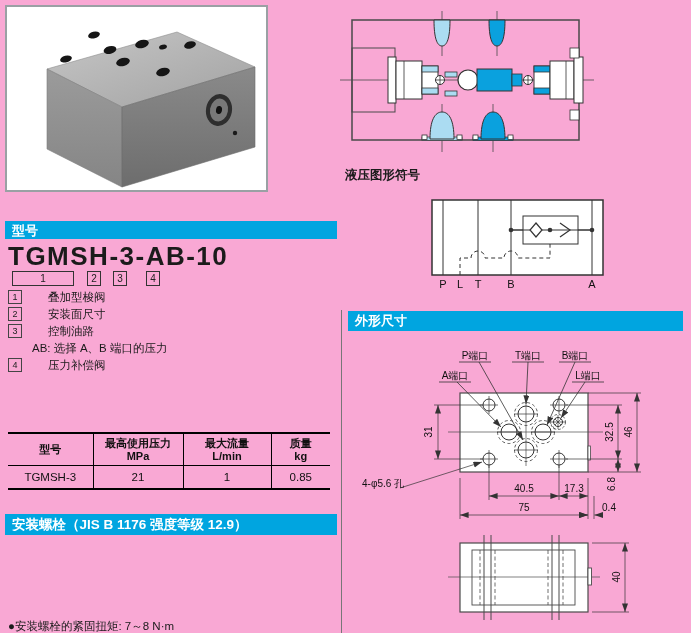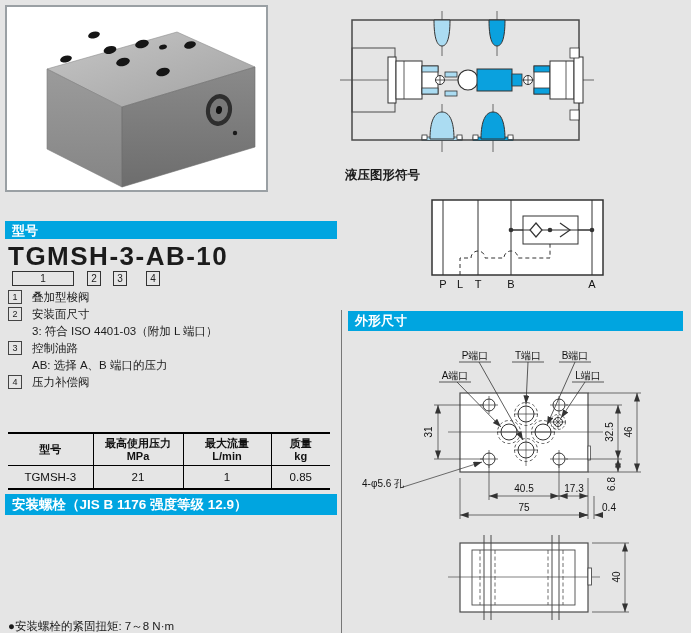--- a/index.html
+++ b/index.html
@@ -1,29 +1,29 @@
 <!DOCTYPE html>
 <html><head>
 <meta charset="utf-8">
 <style>
   html,body{margin:0;padding:0;}
   body{font-family:"Liberation Sans",sans-serif;background:#ffffff;}
-  #page{position:relative;width:691px;height:633px;background:#e5e5e5;overflow:hidden;}
+  #page{position:relative;width:691px;height:633px;background:#f9a8d4;overflow:hidden;}
   .abs{position:absolute;}
   .bar{position:absolute;background:#00a5e0;color:#fff;font-weight:bold;font-size:13px;line-height:19px;padding-left:7px;box-sizing:border-box;}
   
   .photo-box{position:absolute;left:5px;top:5px;width:263px;height:187px;border:2px solid #9aa0a4;background:#fff;box-sizing:border-box;}
   
   .model-number{position:absolute;left:8px;top:241px;font-size:26px;font-weight:bold;color:#1b1b1b;letter-spacing:1.5px;}
   .digit-box{position:absolute;border:1px solid #333;height:13px;font-size:10px;line-height:13px;text-align:center;color:#222;box-sizing:content-box;}
   .notes{position:absolute;left:8px;top:290px;width:328px;}
   .note-row{display:flex;align-items:flex-start;height:17px;font-size:11.5px;color:#1b1b1b;}
   .num-box{width:12px;height:12px;border:1px solid #444;font-size:9px;line-height:12px;text-align:center;margin-right:10px;flex:0 0 auto;color:#222;}
   .note-sub{padding-left:24px;height:17px;font-size:11.5px;color:#1b1b1b;line-height:15px;}
-  .note-text{line-height:14px;}
+  .note-text{line-height:14px;margin-left:16px;}
   
   table.spec{position:absolute;left:8px;top:432px;width:322px;border-collapse:collapse;border-top:2.5px solid #000;border-bottom:2.5px solid #000;table-layout:fixed;}
   table.spec th,table.spec td{border-left:1px solid #000;text-align:center;font-size:11px;color:#111;padding:1px 2px;}
   table.spec th:first-child,table.spec td:first-child{border-left:none;}
   table.spec thead tr th{border-bottom:1px solid #000;font-weight:bold;height:29px;vertical-align:middle;line-height:13px;}
   table.spec tbody td{height:20px;font-size:11.5px;}
   table.bolt{position:absolute;left:8px;top:577px;width:184px;border-collapse:collapse;border-top:2px solid #000;border-bottom:2.5px solid #000;table-layout:fixed;}
   table.bolt th,table.bolt td{border-left:1px solid #000;text-align:center;font-size:11px;color:#111;height:16px;font-weight:bold;}
   table.bolt td{font-weight:normal;font-size:11.5px;}
   table.bolt th:first-child,table.bolt td:first-child{border-left:none;}
@@ -151,39 +151,38 @@
     <g font-size="11" fill="#111" text-anchor="middle">
       <text x="98" y="93">P</text>
       <text x="115" y="93">L</text>
       <text x="133" y="93">T</text>
       <text x="166" y="93">B</text>
       <text x="247" y="93">A</text>
     </g>
   </svg>
 
   <div class="bar" style="left:5px;top:221px;width:332px;height:18px">型号</div>
-  <div class="bar" style="left:5px;top:494px;width:332px;height:21px;line-height:21px;font-size:13.5px">安装螺栓（JIS B 1176 强度等级 12.9）</div>
+  <div class="bar" style="left:5px;top:514px;width:332px;height:21px;line-height:21px;font-size:13.5px">安装螺栓（JIS B 1176 强度等级 12.9）</div>
   <div class="bar" style="left:348px;top:311px;width:335px;height:20px">外形尺寸</div>
 
   <div class="model-number">TGMSH-3-AB-10</div>
   <div class="digit-box" style="left:12px;top:271px;width:60px">1</div>
   <div class="digit-box" style="left:87px;top:271px;width:12px">2</div>
   <div class="digit-box" style="left:113px;top:271px;width:12px">3</div>
   <div class="digit-box" style="left:146px;top:271px;width:12px">4</div>
 
   <div class="notes">
     <div class="note-row">
       <span class="num-box">1</span>
       <span class="note-text">叠加型梭阀</span>
     </div>
     <div class="note-row">
       <span class="num-box">2</span>
       <span class="note-text">安装面尺寸</span>
     </div>
-    <div class="note-sub">3: 符合 ISO 4401-03（附加 L 端口）</div>
     <div class="note-row">
       <span class="num-box">3</span>
       <span class="note-text">控制油路</span>
     </div>
     <div class="note-sub">AB: 选择 A、B 端口的压力</div>
     <div class="note-row">
       <span class="num-box">4</span>
       <span class="note-text">压力补偿阀</span>
     </div>
   </div>

